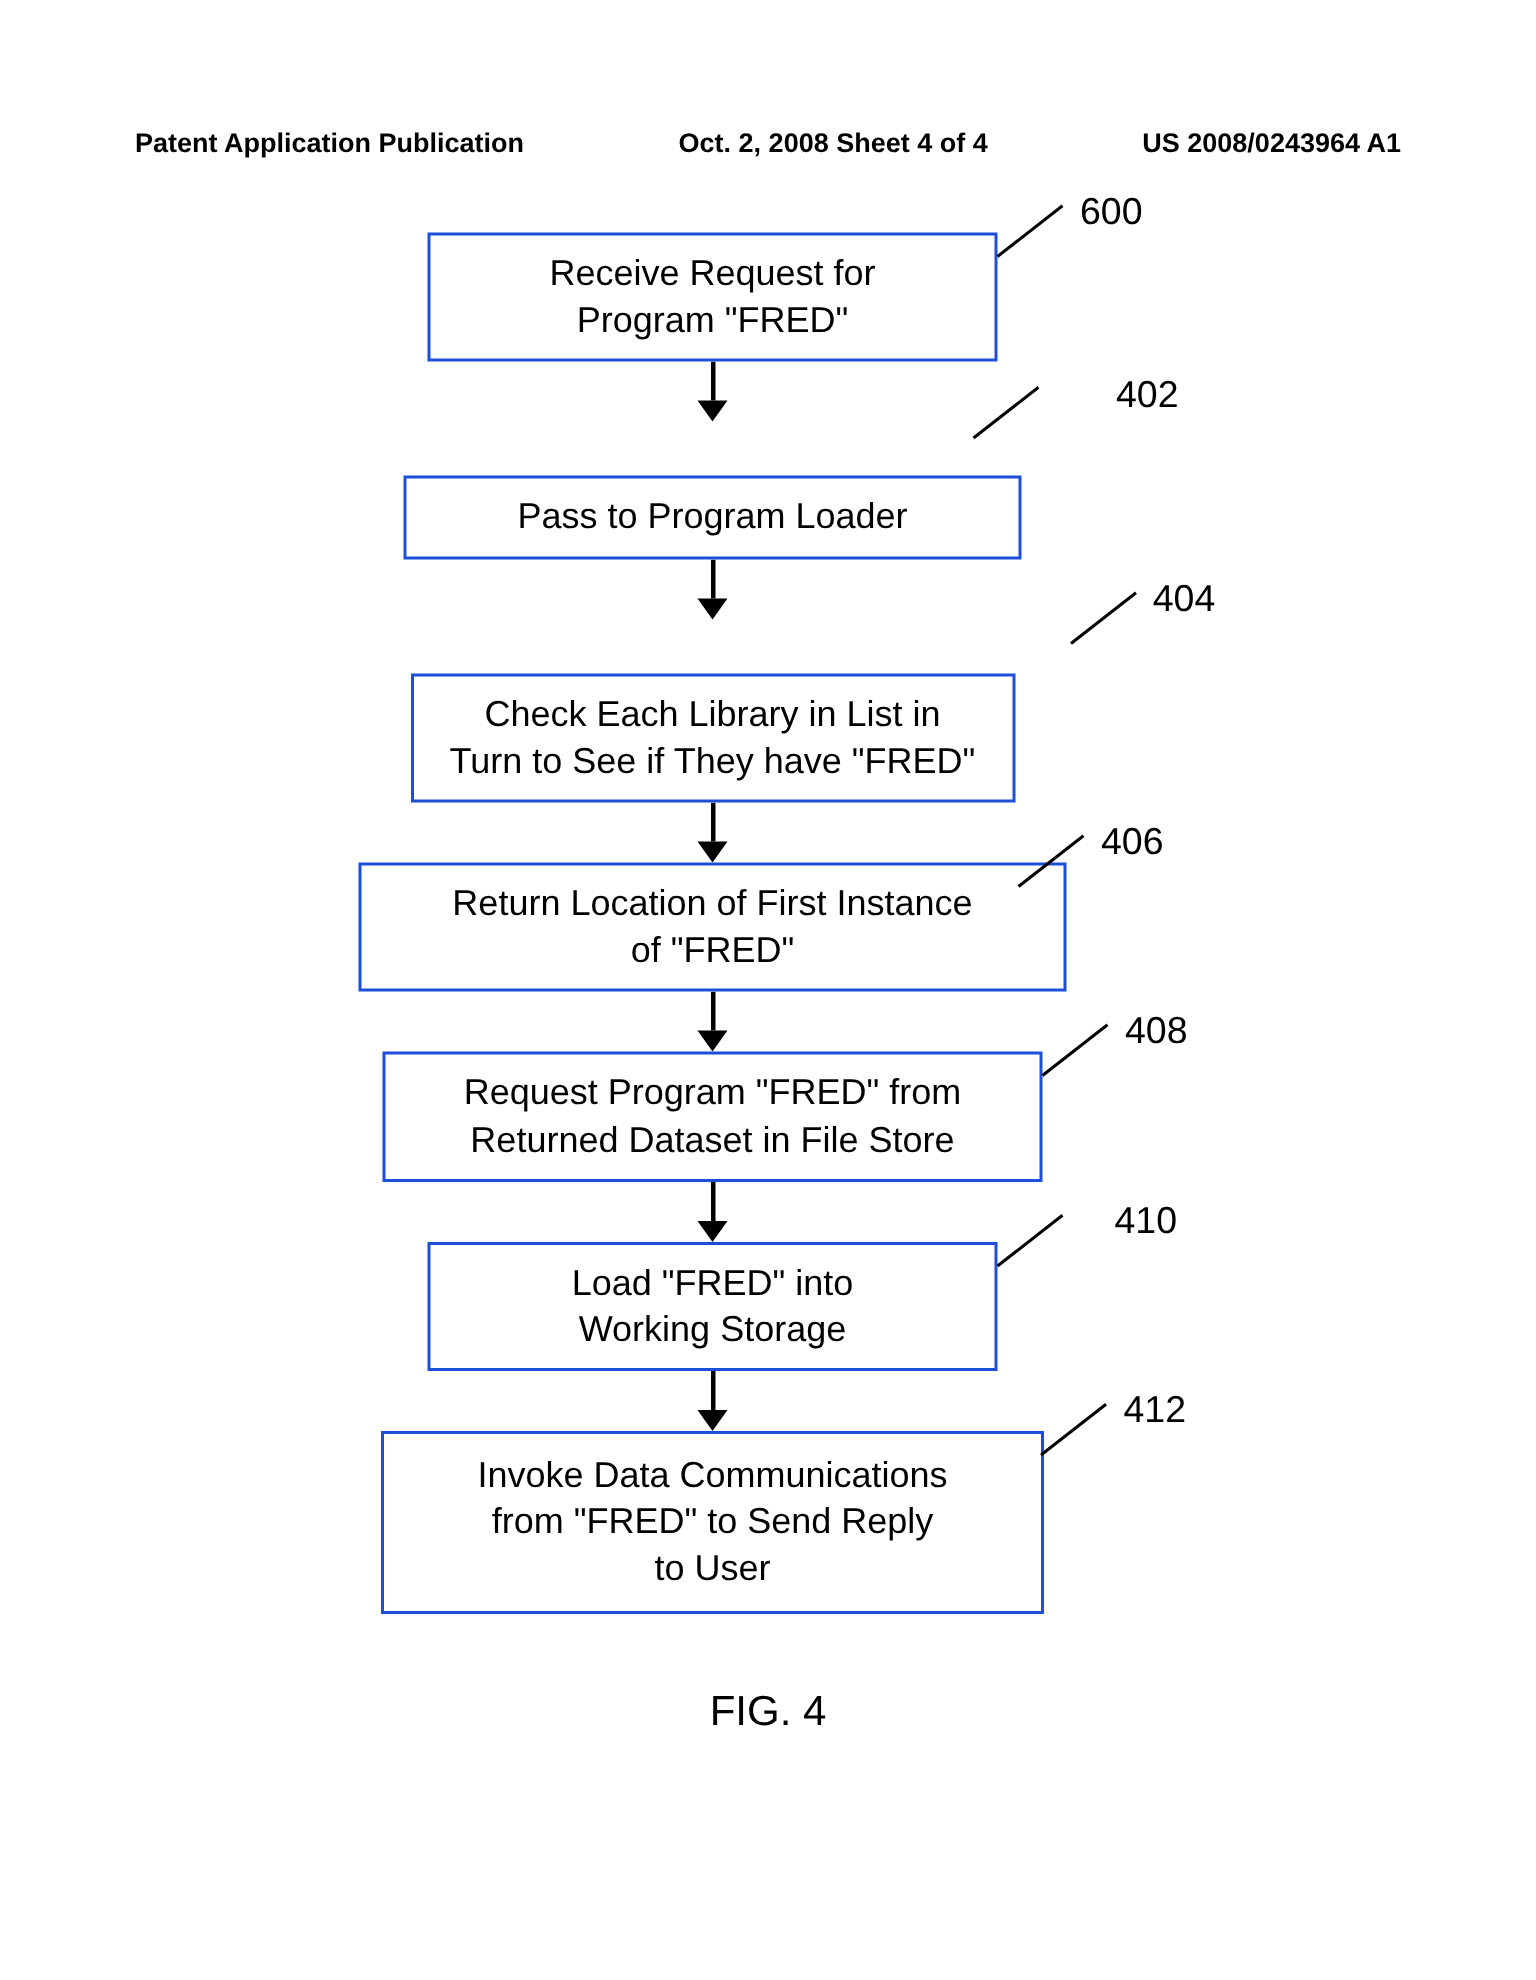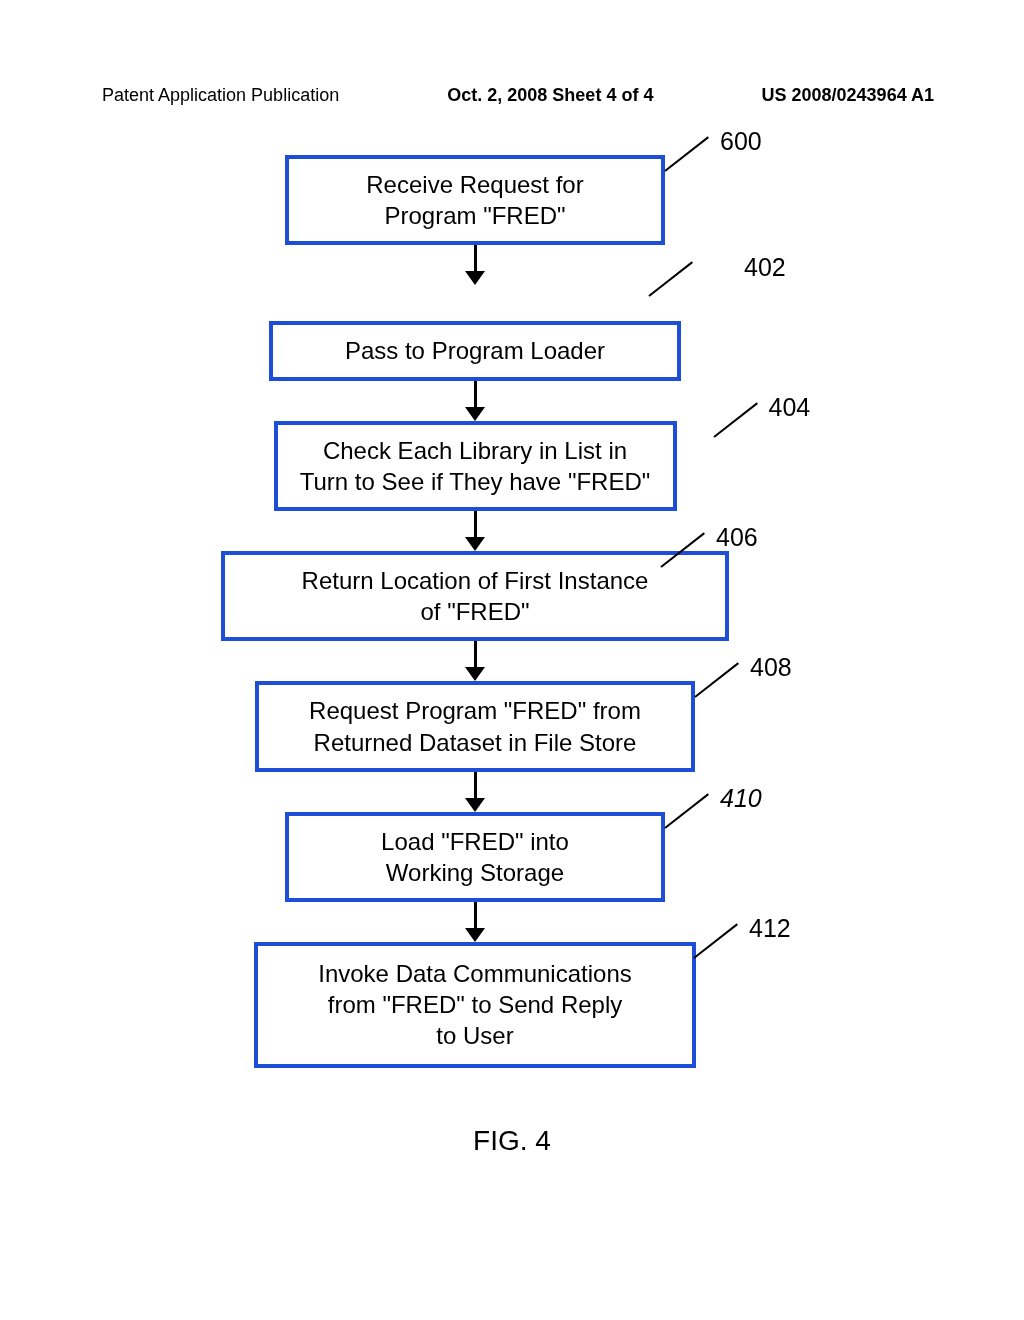--- a/index.html
+++ b/index.html
@@ -18,22 +18,21 @@
       position: absolute;
       top: 85px;
       left: 0;
       width: 100%;
       padding: 0 90px 0 90px;
       display: flex;
       justify-content: space-between;
       font-size: 18px;
     }
     .header-left {
-      font-weight: normal;
-      margin-left: 12px;
+      font-weight: bold;
     }
     .header-center {
       font-weight: bold;
     }
     .header-right {
       font-weight: bold;
     }
     .flowchart {
       position: absolute;
       top: 155px;
@@ -43,32 +42,32 @@
       flex-direction: column;
       align-items: center;
     }
     .step-wrapper {
       position: relative;
       display: flex;
       flex-direction: column;
       align-items: center;
     }
     .box {
-      border: 4px solid #1d4ed8;
+      border: 2px solid #1d4ed8;
       padding: 10px 20px;
       text-align: center;
       font-size: 24px;
       line-height: 1.3;
       background: white;
       position: relative;
     }
     .box-400 { width: 380px; }
     .box-402 { width: 412px; margin-top: 36px; }
-    .box-404 { width: 403px; }
-    .box-406 { width: 508px; }
+    .box-404 { width: 403px; margin-top: 36px; }
+    .box-406 { width: 472px; }
     .box-408 { width: 440px; }
     .box-410 { width: 380px; }
     .box-412 { width: 442px; padding-top: 12px; padding-bottom: 12px; }
     .arrow {
       display: flex;
       flex-direction: column;
       align-items: center;
       height: 40px;
       justify-content: flex-start;
     }
@@ -178,21 +177,21 @@
         <div class="arrow-head"></div>
       </div>
   </div>
 
   <div class="step-wrapper">
     <div class="box box-410">
       <span>Load "FRED" into</span><br>
       <span>Working Storage</span>
     </div>
     <div class="callout-line" style="left:380px; top:15px; transform: rotate(-38deg);"></div>
-    <div class="label" style="top:-28px; left:435px;font-style:italic;">410</div>
+    <div class="label" style="top:-28px; left:458px;">410</div>
     <div class="arrow">
         <div class="arrow-line"></div>
         <div class="arrow-head"></div>
       </div>
   </div>
 
   <div class="step-wrapper">
     <div class="box box-412">
       <span>Invoke Data Communications</span><br>
       <span>from "FRED" to Send Reply</span><br>

